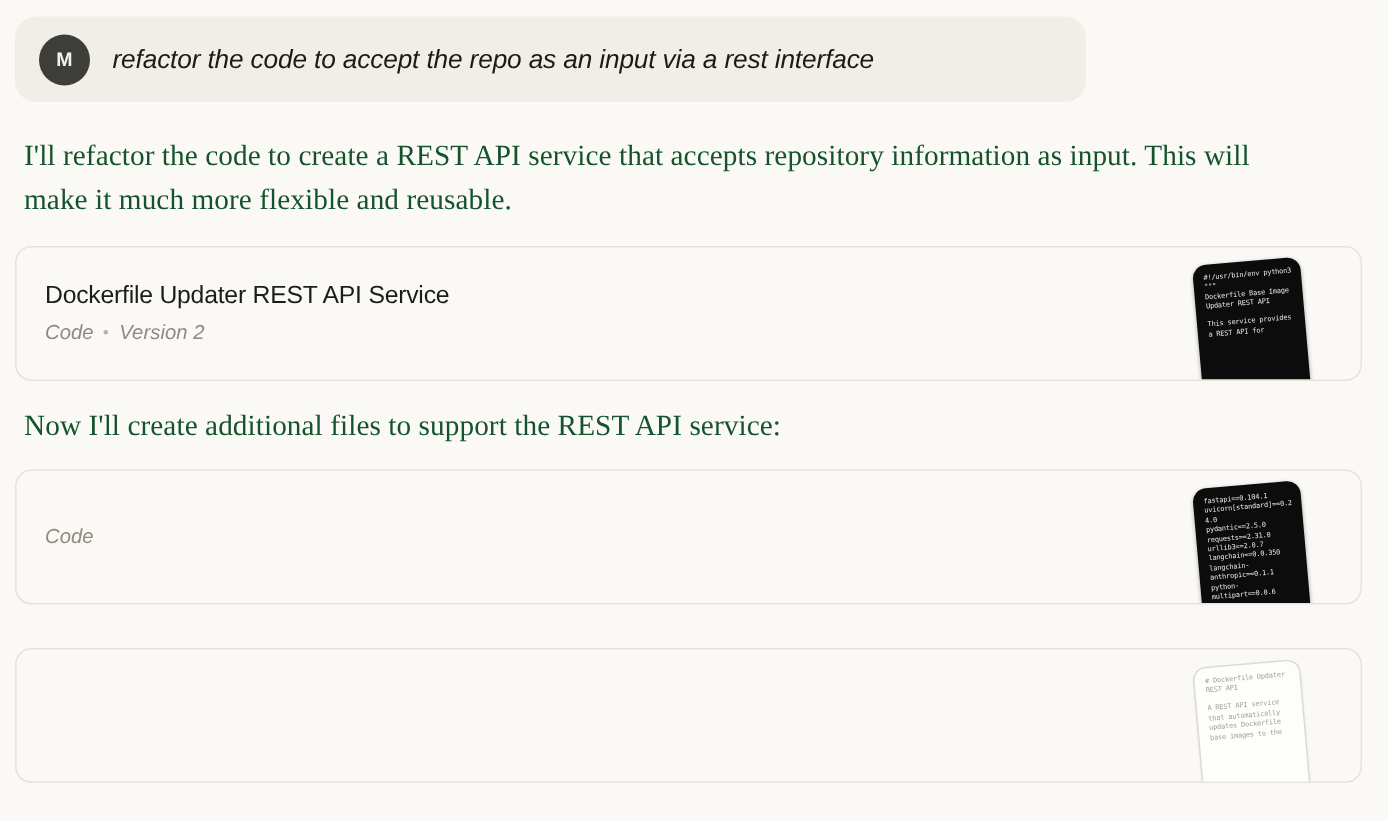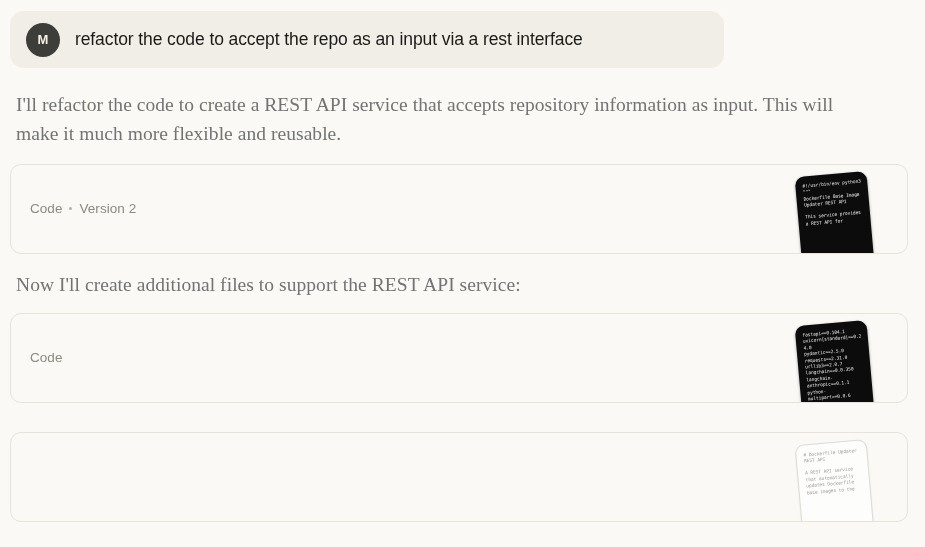--- a/index.html
+++ b/index.html
@@ -52,29 +52,30 @@
     letter-spacing: .2px;
   }
 
   .user-text {
     margin-left: 15px;
     font-size: 17.5px;
     color: #1a1a18;
     line-height: 1.2;
     white-space: nowrap;
     letter-spacing: -0.1px;
+    font-style: italic;
   }
 
   
   .prose {
     position: absolute;
     font-family: "Liberation Serif", serif;
     font-size: 19.5px;
     line-height: 29px;
-    color: #737373;
+    color: #14532d;
     letter-spacing: 0.05px;
   }
 
   .prose-1 {
     left: 16px;
     top: 90px;
     width: 828px;
   }
 
   .prose-2 {
@@ -117,20 +118,21 @@
   }
 
   .artifact-meta {
     font-size: 13.5px;
     color: #8d8a80;
     display: flex;
     align-items: center;
     gap: 7px;
     line-height: 1.15;
     letter-spacing: 0.05px;
+    font-style: italic;
   }
 
   .meta-dot {
     width: 3px;
     height: 3px;
     border-radius: 50%;
     background: #b4b1a7;
     display: inline-block;
   }
 
@@ -184,20 +186,21 @@
 
   <div class="user-bubble">
     <div class="avatar">M</div>
     <div class="user-text">refactor the code to accept the repo as an input via a rest interface</div>
   </div>
 
   <div class="prose prose-1">I'll refactor the code to create a REST API service that accepts repository information as input. This will make it much more flexible and reusable.</div>
 
   <div class="artifact artifact-1">
     <div class="artifact-body">
+      <div class="artifact-title">Dockerfile Updater REST API Service</div>
       <div class="artifact-meta">
         <span>Code</span>
         <span class="meta-dot"></span>
         <span>Version 2</span>
       </div>
     </div>
     <div class="thumb-wrap">
       <div class="thumb dark">
         <p>#!/usr/bin/env python3</p>
         <p>"""</p>

